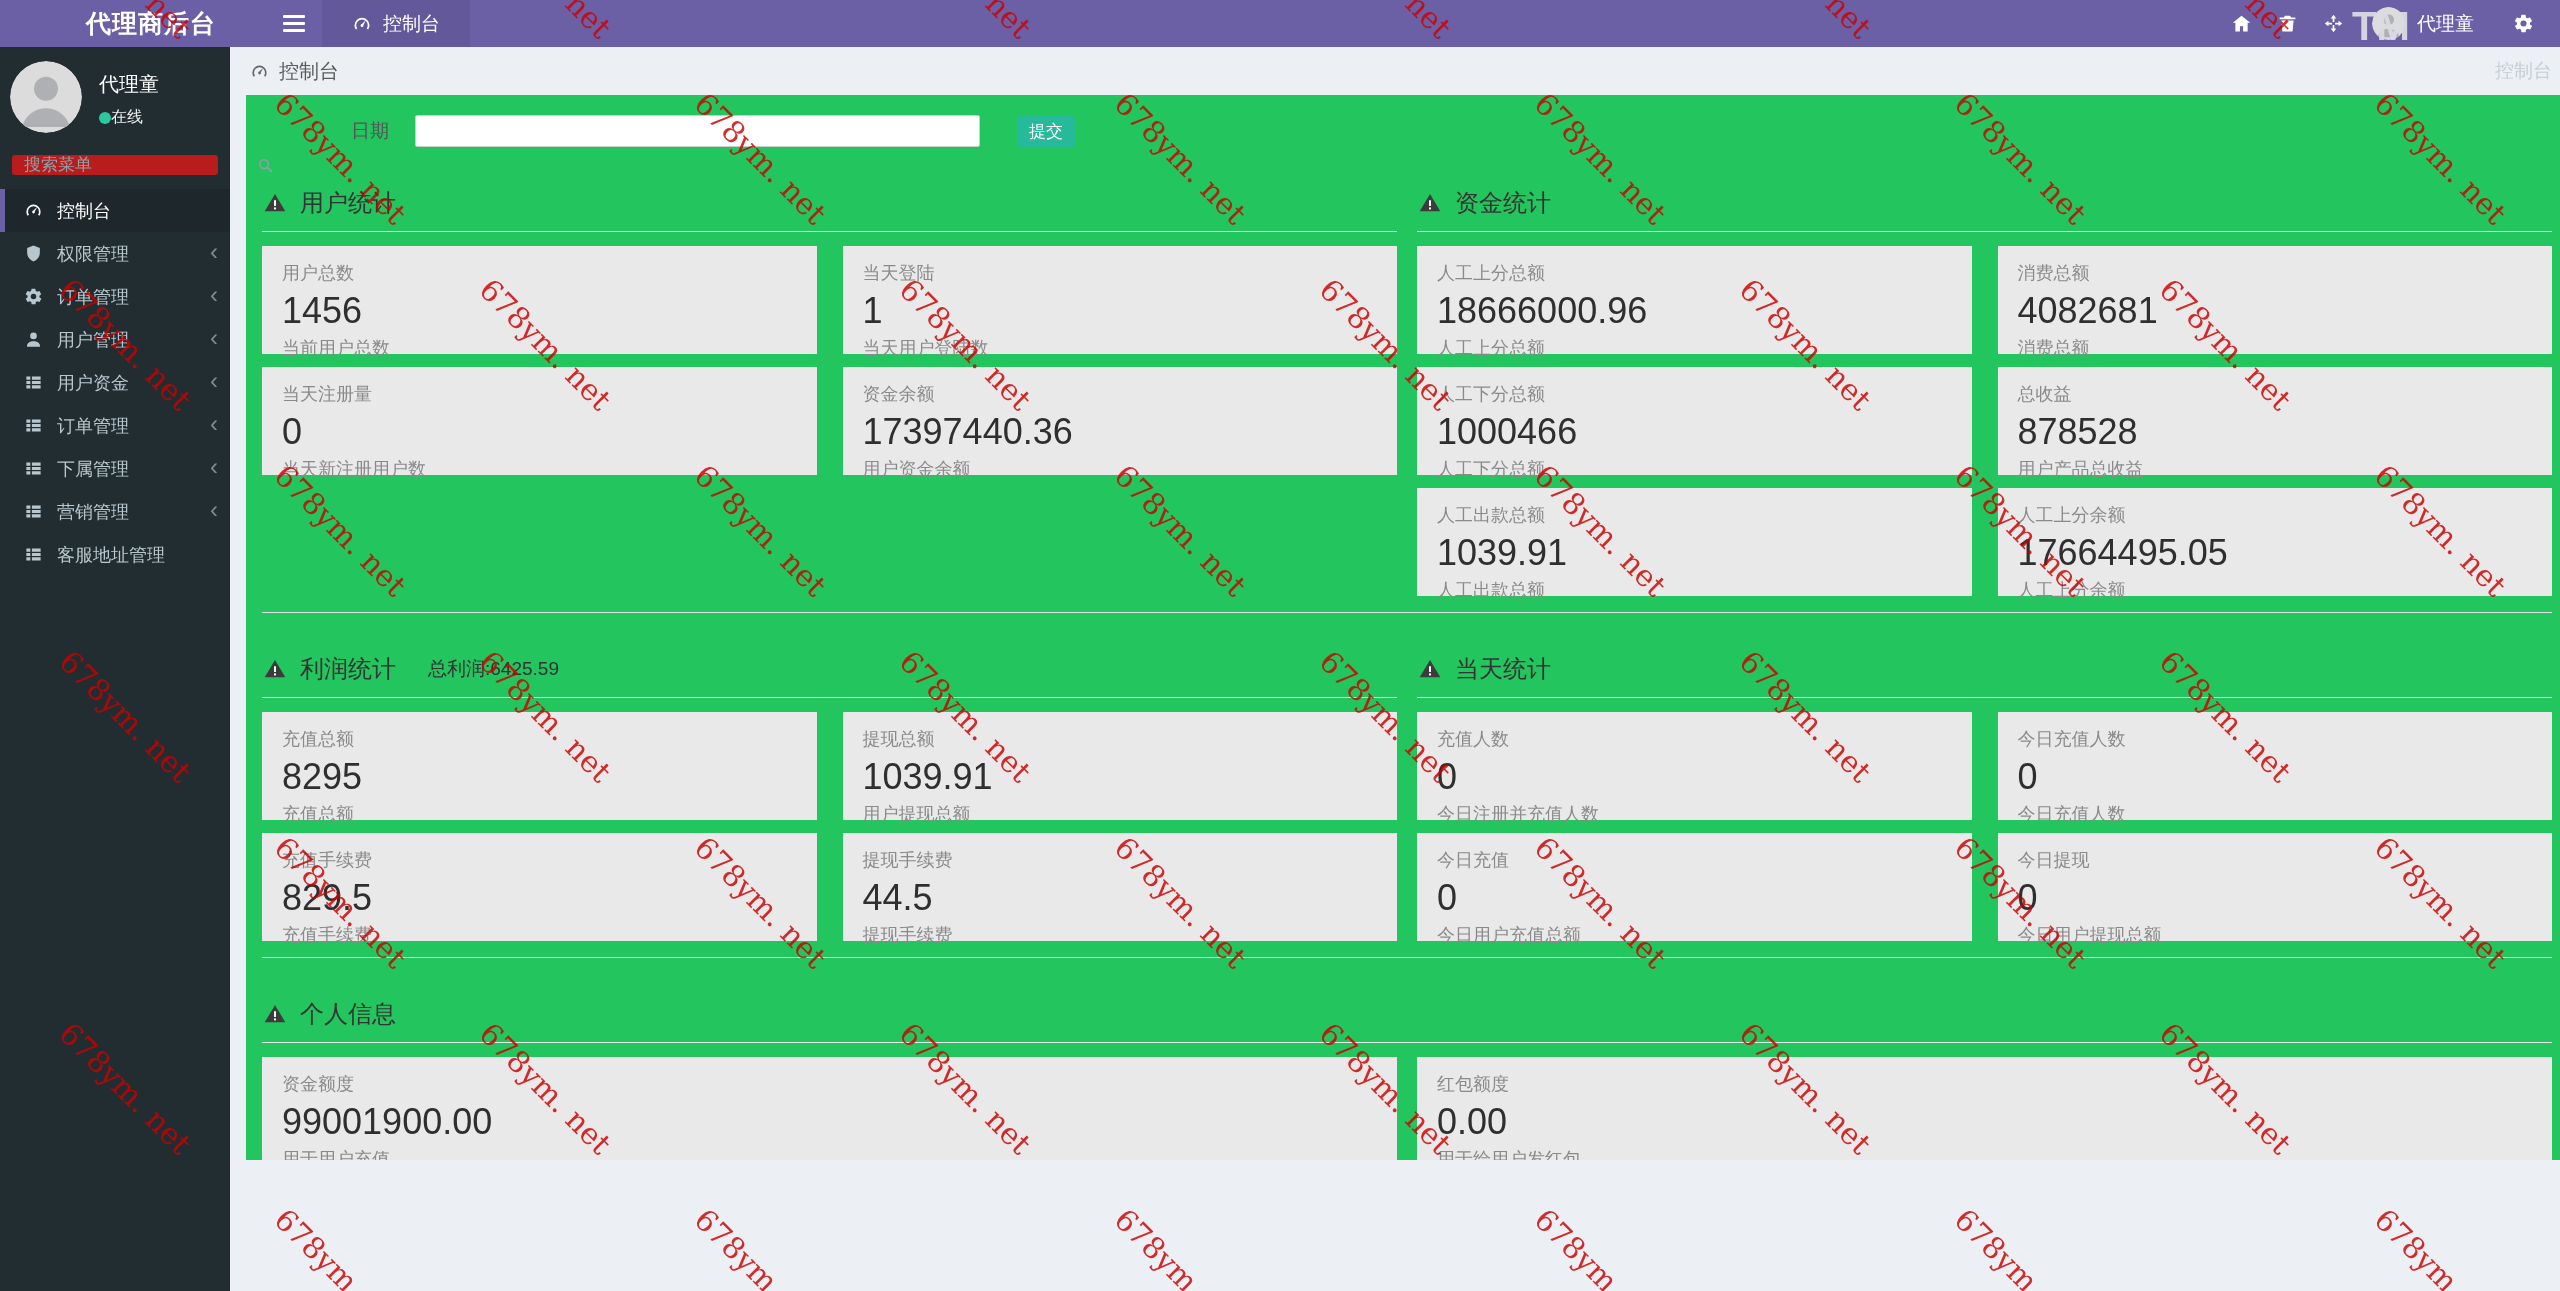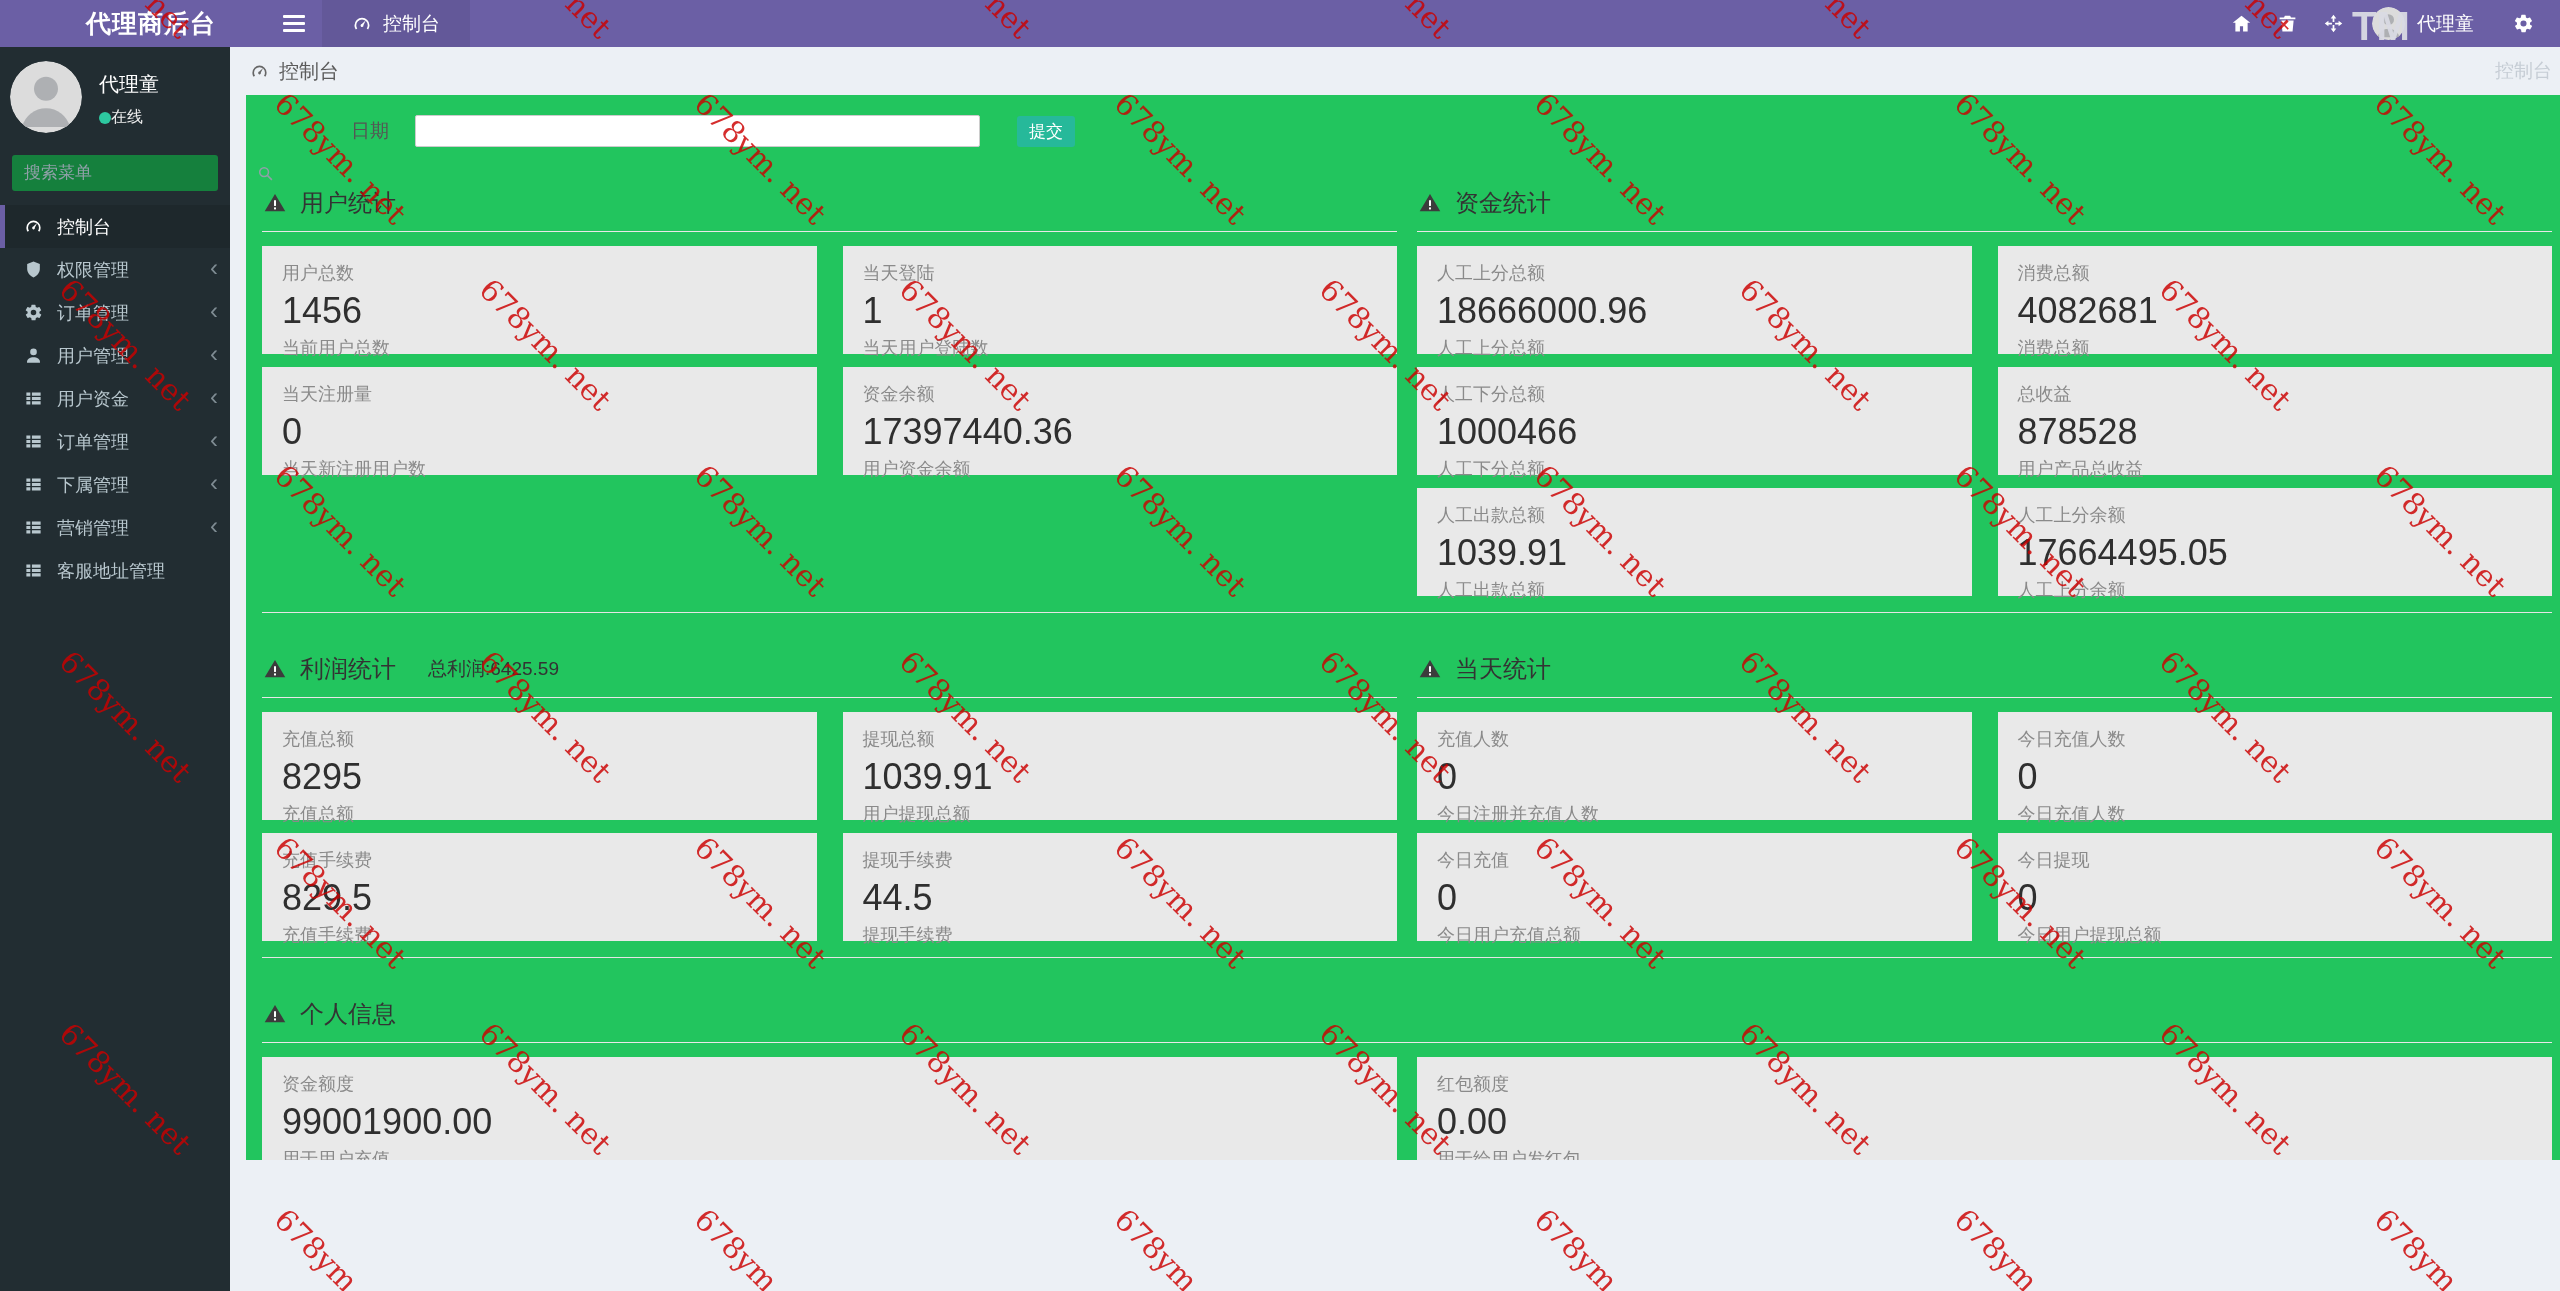--- a/index.html
+++ b/index.html
@@ -26,21 +26,21 @@
 
   
   .sidebar { position:absolute; top:47px; left:0; width:230px; height:1244px; background:#222d32; z-index:9; }
   .user-panel { display:flex; align-items:flex-start; gap:17px; padding:14px 10px 12px 10px; }
   .sb-avatar { width:72px; height:72px; border-radius:50%; overflow:hidden; flex:0 0 auto; }
   .sb-avatar svg { width:72px; height:72px; display:block; }
   .sb-userinfo { padding-top:10px; }
   .sb-name { color:#fff; font-size:20px; margin-bottom:9px; }
   .sb-status { display:flex; align-items:center; color:#ececec; font-size:16px; }
   .dot { width:12px; height:12px; border-radius:50%; background:#2dc8a0; }
-  .sb-search { margin:10px 12px 14px 12px; height:36px; background:#15803d; border-radius:3px; display:flex; align-items:stretch; }
+  .sb-search { margin:10px 12px 14px 12px; height:20px; background:#b91c1c; border-radius:3px; display:flex; align-items:stretch; }
   .sb-search input { flex:1; background:transparent; border:0; outline:none; color:#ccc; font-size:17px; padding:0 12px; font-family:inherit; }
   .sb-search input::placeholder { color:#90a0a8; }
   .sb-search-btn { width:38px; display:flex; align-items:center; justify-content:center; color:#90a0a8; cursor:pointer; background:transparent; border:0; }
   .menu { margin-top:8px; }
   .menu-item { height:43px; display:flex; align-items:center; gap:13px; padding:0 12px 0 17px; border-left:5px solid transparent; color:#b8c7ce; font-size:18px; cursor:pointer; }
   .menu-item .mi-ic { width:22px; display:flex; justify-content:center; }
   .menu-item .mi-ic .ic { width:19px; height:19px; }
   .menu-item.active { background:#1e282c; color:#fff; border-left-color:#6b5fa5; }
   .mi-chev { margin-left:auto; color:#7f8c93; font-size:24px; line-height:1; padding-bottom:4px; }
 

